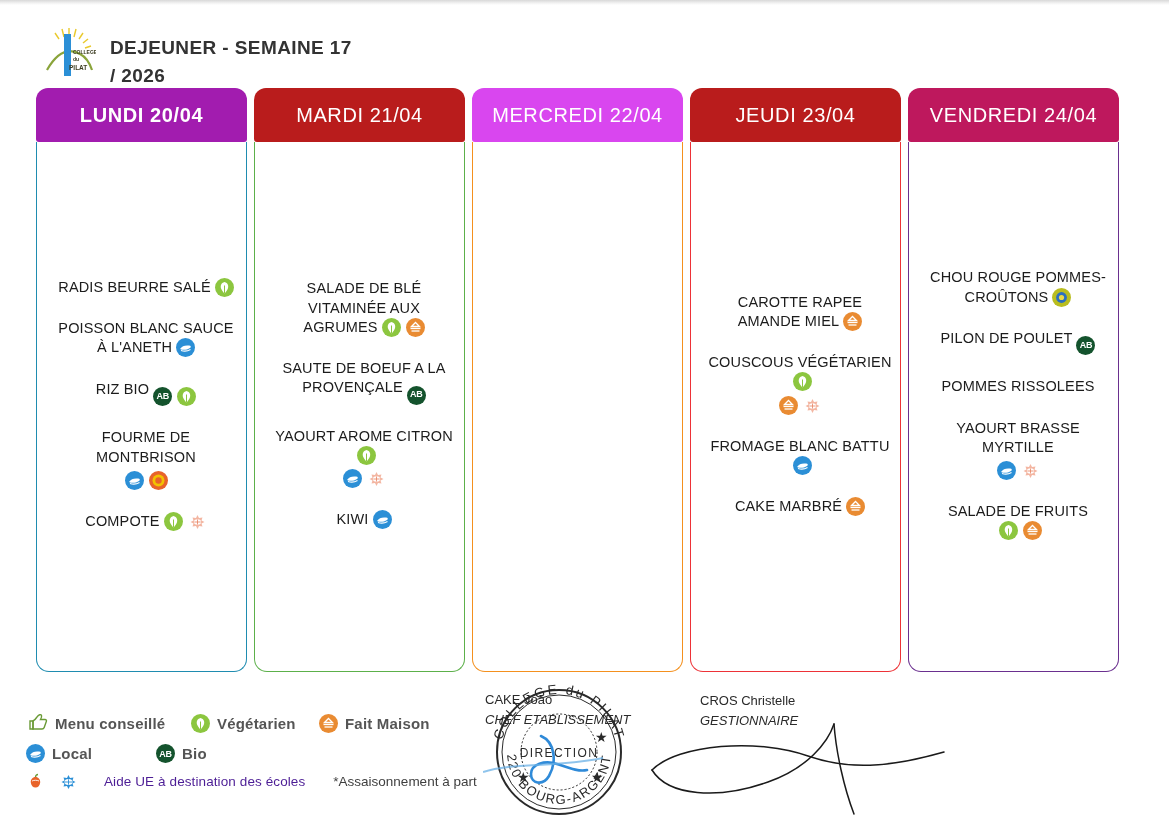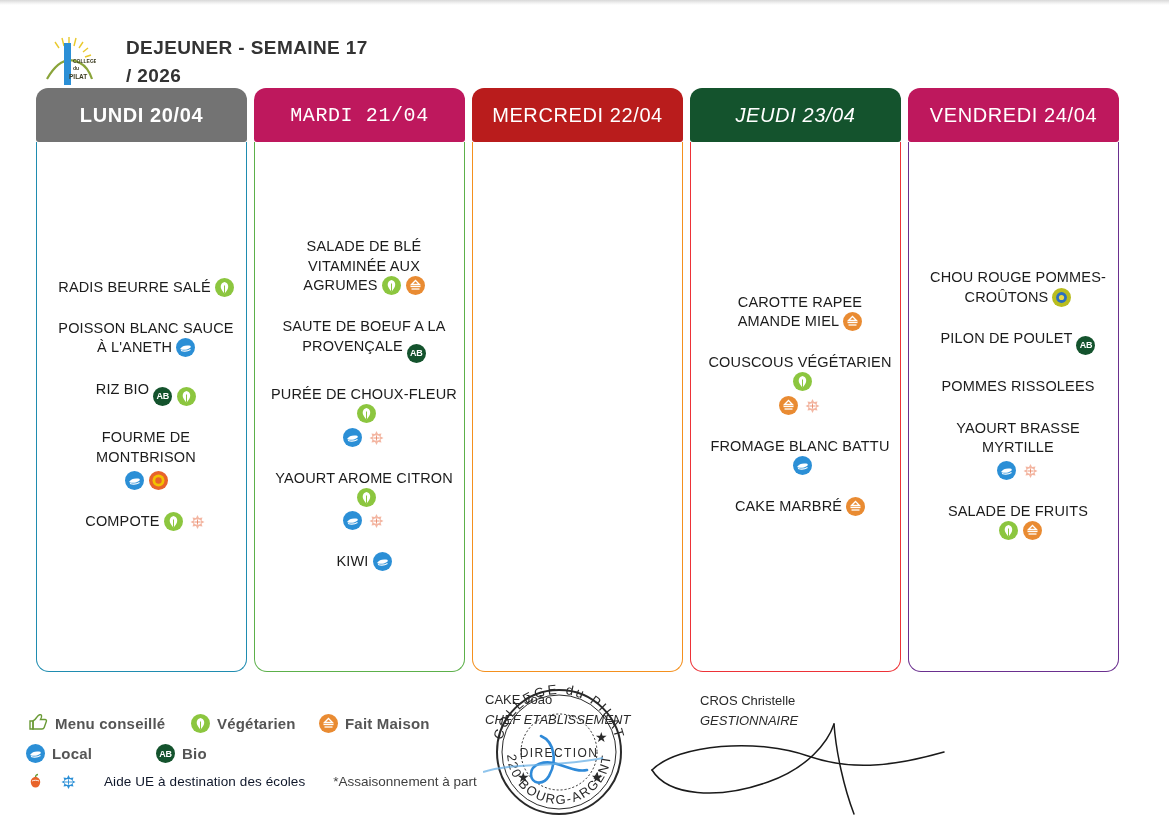--- a/index.html
+++ b/index.html
@@ -21,22 +21,22 @@
     position: absolute;
     left: 0; top: 0; width: 1169px; height: 5px;
     background: linear-gradient(180deg,#d8d8d8 0%, #f2f2f2 60%, #ffffff 100%);
   }
 
   
   .header {
     position: absolute;
     left: 42px; top: 24px;
     display: flex;
-    align-items: flex-end;
-    gap: 30px;
+    align-items: flex-start;
+    gap: 14px;
   }
   .logo {
     width: 54px; height: 56px;
     position: relative;
     flex: 0 0 auto;
   }
   .header-title {
     font-size: 19px;
     font-weight: bold;
     letter-spacing: 0.4px;
@@ -166,21 +166,21 @@
   .legend-item.r1a { width: 165px; }
   .legend-item.r1b { width: 128px; }
   .legend-item.r2a { width: 130px; }
   .legend-row.small {
     font-size: 13px;
     font-weight: normal;
     color: #4a4a4a;
     margin-top: 2px;
   }
   .ue-icons { display: flex; gap: 14px; width: 78px; }
-  .ue-text { letter-spacing: 0.1px; color: #0f172a; font-size: 13.5px; }
+  .ue-text { letter-spacing: 0.1px; color: #4c1d95; font-size: 13.5px; }
   .assaison {
     margin-left: 28px;
     font-size: 13.5px;
     color: #3f3f3f;
   }
 
   
   .sig-chef {
     position: absolute;
     left: 485px; top: 690px;
@@ -238,21 +238,21 @@
       <text x="31" y="30" font-family="Liberation Sans, sans-serif" font-size="5" fill="#3b3b20" font-weight="bold">COLLEGE</text>
       <text x="31" y="37" font-family="Liberation Sans, sans-serif" font-size="5" fill="#3b3b20" font-weight="bold">du</text>
       <text x="27" y="46" font-family="Liberation Sans, sans-serif" font-size="6.5" fill="#3b3b20" font-weight="bold">PILAT</text>
     </svg>
   </div>
   <div class="header-title">DEJEUNER - SEMAINE 17 / 2026</div>
 </div>
 
 <div class="week">
     <div class="day">
-      <div class="day-header bold" style="background: #737373;">LUNDI 20/04</div>
+      <div class="day-header bold" style="background: #a21caf;">LUNDI 20/04</div>
       <div class="day-body" style="border-color: rgb(31, 140, 176);">
         <div class="dishes">
           <div class="dish"><span class="dish-name">RADIS BEURRE SALÉ</span><span class="dish-icons">
               <span class="badge veg">
                 <svg width="19" height="19" viewBox="0 0 19 19">
                   <path d="M9.5 4 C6 5 5 8 6.3 11 C7 12.8 8.6 14.5 9.5 15.5 C10.4 14.5 12 12.8 12.7 11 C14 8 13 5 9.5 4 Z" fill="#ffffff"></path>
                   <path d="M9.5 15.5 L9.5 7.5" stroke="#8cc63f" stroke-width="1"></path>
                 </svg>
               </span>
             </span></div>
@@ -301,21 +301,21 @@
                   <path d="M9.5 3 L11 6 L14.5 5.5 L13.5 8.5 L16.5 10 L13.5 11.5 L14.5 14.5 L11 14 L9.5 17 L8 14 L4.5 14.5 L5.5 11.5 L2.5 10 L5.5 8.5 L4.5 5.5 L8 6 Z" fill="#f3b6a2"></path>
                   <ellipse cx="9.5" cy="10" rx="3.6" ry="2.8" fill="#ffffff"></ellipse>
                   <path d="M6.3 10 L12.7 10 M9.5 7.5 L9.5 12.5" stroke="#e8825f" stroke-width="0.8"></path>
                 </svg>
               </span>
             </span></div>
         </div>
       </div>
     </div>
     <div class="day">
-      <div class="day-header" style="background: #be185d; font-family: Liberation Mono, monospace;">MARDI 21/04</div>
+      <div class="day-header" style="background: #b91c1c;">MARDI 21/04</div>
       <div class="day-body" style="border-color: rgb(92, 176, 74);">
         <div class="dishes">
           <div class="dish"><span class="dish-name">SALADE DE BLÉ VITAMINÉE AUX AGRUMES</span><span class="dish-icons">
               <span class="badge veg">
                 <svg width="19" height="19" viewBox="0 0 19 19">
                   <path d="M9.5 4 C6 5 5 8 6.3 11 C7 12.8 8.6 14.5 9.5 15.5 C10.4 14.5 12 12.8 12.7 11 C14 8 13 5 9.5 4 Z" fill="#ffffff"></path>
                   <path d="M9.5 15.5 L9.5 7.5" stroke="#8cc63f" stroke-width="1"></path>
                 </svg>
               </span>
               <span class="badge home">
@@ -324,21 +324,21 @@
                   <line x1="4.5" y1="10.5" x2="14.5" y2="10.5" stroke="#ffffff" stroke-width="1.3"></line>
                   <line x1="5.5" y1="13" x2="13.5" y2="13" stroke="#ffffff" stroke-width="1.3"></line>
                 </svg>
               </span>
             </span></div>
           <div class="dish"><span class="dish-name">SAUTE DE BOEUF A LA PROVENÇALE</span><span class="dish-icons">
               <span class="badge bio">
                 <span class="badge-txt">AB</span>
               </span>
             </span></div>
-          <div class="dish"><span class="dish-name">PURÉE DE CHOUX-FLEUR</span><span class="dish-icons">
+          <div class="dish"><span class="dish-name">YAOURT AROME CITRON</span><span class="dish-icons">
               <span class="badge veg">
                 <svg width="19" height="19" viewBox="0 0 19 19">
                   <path d="M9.5 4 C6 5 5 8 6.3 11 C7 12.8 8.6 14.5 9.5 15.5 C10.4 14.5 12 12.8 12.7 11 C14 8 13 5 9.5 4 Z" fill="#ffffff"></path>
                   <path d="M9.5 15.5 L9.5 7.5" stroke="#8cc63f" stroke-width="1"></path>
                 </svg>
               </span>
             </span><div class="dish-icons below">
               <span class="badge local">
                 <svg width="19" height="19" viewBox="0 0 19 19">
                   <path d="M4 11 C6 8 9 7 13 7.5 C15 7.7 15.5 9 14 10 C11 12 7 12.5 4 11 Z" fill="#ffffff"></path>
@@ -346,61 +346,39 @@
                 </svg>
               </span>
               <span class="badge school">
                 <svg width="19" height="19" viewBox="0 0 19 19">
                   <path d="M9.5 3 L11 6 L14.5 5.5 L13.5 8.5 L16.5 10 L13.5 11.5 L14.5 14.5 L11 14 L9.5 17 L8 14 L4.5 14.5 L5.5 11.5 L2.5 10 L5.5 8.5 L4.5 5.5 L8 6 Z" fill="#f3b6a2"></path>
                   <ellipse cx="9.5" cy="10" rx="3.6" ry="2.8" fill="#ffffff"></ellipse>
                   <path d="M6.3 10 L12.7 10 M9.5 7.5 L9.5 12.5" stroke="#e8825f" stroke-width="0.8"></path>
                 </svg>
               </span>
             </div></div>
-          <div class="dish"><span class="dish-name">YAOURT AROME CITRON</span><span class="dish-icons">
-              <span class="badge veg">
-                <svg width="19" height="19" viewBox="0 0 19 19">
-                  <path d="M9.5 4 C6 5 5 8 6.3 11 C7 12.8 8.6 14.5 9.5 15.5 C10.4 14.5 12 12.8 12.7 11 C14 8 13 5 9.5 4 Z" fill="#ffffff"></path>
-                  <path d="M9.5 15.5 L9.5 7.5" stroke="#8cc63f" stroke-width="1"></path>
-                </svg>
-              </span>
-            </span><div class="dish-icons below">
+          <div class="dish"><span class="dish-name">KIWI</span><span class="dish-icons">
               <span class="badge local">
                 <svg width="19" height="19" viewBox="0 0 19 19">
                   <path d="M4 11 C6 8 9 7 13 7.5 C15 7.7 15.5 9 14 10 C11 12 7 12.5 4 11 Z" fill="#ffffff"></path>
                   <path d="M5 12.5 C8 13.5 12 13 14.5 11.5" fill="none" stroke="#ffffff" stroke-width="1.1"></path>
                 </svg>
               </span>
-              <span class="badge school">
-                <svg width="19" height="19" viewBox="0 0 19 19">
-                  <path d="M9.5 3 L11 6 L14.5 5.5 L13.5 8.5 L16.5 10 L13.5 11.5 L14.5 14.5 L11 14 L9.5 17 L8 14 L4.5 14.5 L5.5 11.5 L2.5 10 L5.5 8.5 L4.5 5.5 L8 6 Z" fill="#f3b6a2"></path>
-                  <ellipse cx="9.5" cy="10" rx="3.6" ry="2.8" fill="#ffffff"></ellipse>
-                  <path d="M6.3 10 L12.7 10 M9.5 7.5 L9.5 12.5" stroke="#e8825f" stroke-width="0.8"></path>
-                </svg>
-              </span>
-            </div></div>
-          <div class="dish"><span class="dish-name">KIWI</span><span class="dish-icons">
-              <span class="badge local">
-                <svg width="19" height="19" viewBox="0 0 19 19">
-                  <path d="M4 11 C6 8 9 7 13 7.5 C15 7.7 15.5 9 14 10 C11 12 7 12.5 4 11 Z" fill="#ffffff"></path>
-                  <path d="M5 12.5 C8 13.5 12 13 14.5 11.5" fill="none" stroke="#ffffff" stroke-width="1.1"></path>
-                </svg>
-              </span>
             </span></div>
         </div>
       </div>
     </div>
     <div class="day">
-      <div class="day-header" style="background: #b91c1c;">MERCREDI 22/04</div>
+      <div class="day-header" style="background: #d946ef;">MERCREDI 22/04</div>
       <div class="day-body" style="border-color: rgb(244, 144, 30);">
         <div class="dishes"></div>
       </div>
     </div>
     <div class="day">
-      <div class="day-header" style="background: #14532d; font-style: italic;">JEUDI 23/04</div>
+      <div class="day-header" style="background: #b91c1c;">JEUDI 23/04</div>
       <div class="day-body" style="border-color: rgb(237, 50, 55);">
         <div class="dishes">
           <div class="dish"><span class="dish-name">CAROTTE RAPEE AMANDE MIEL</span><span class="dish-icons">
               <span class="badge home">
                 <svg width="19" height="19" viewBox="0 0 19 19">
                   <path d="M5.5 8.5 L9.5 4.5 L13.5 8.5 Z" fill="none" stroke="#ffffff" stroke-width="1.3"></path>
                   <line x1="4.5" y1="10.5" x2="14.5" y2="10.5" stroke="#ffffff" stroke-width="1.3"></line>
                   <line x1="5.5" y1="13" x2="13.5" y2="13" stroke="#ffffff" stroke-width="1.3"></line>
                 </svg>
               </span>

